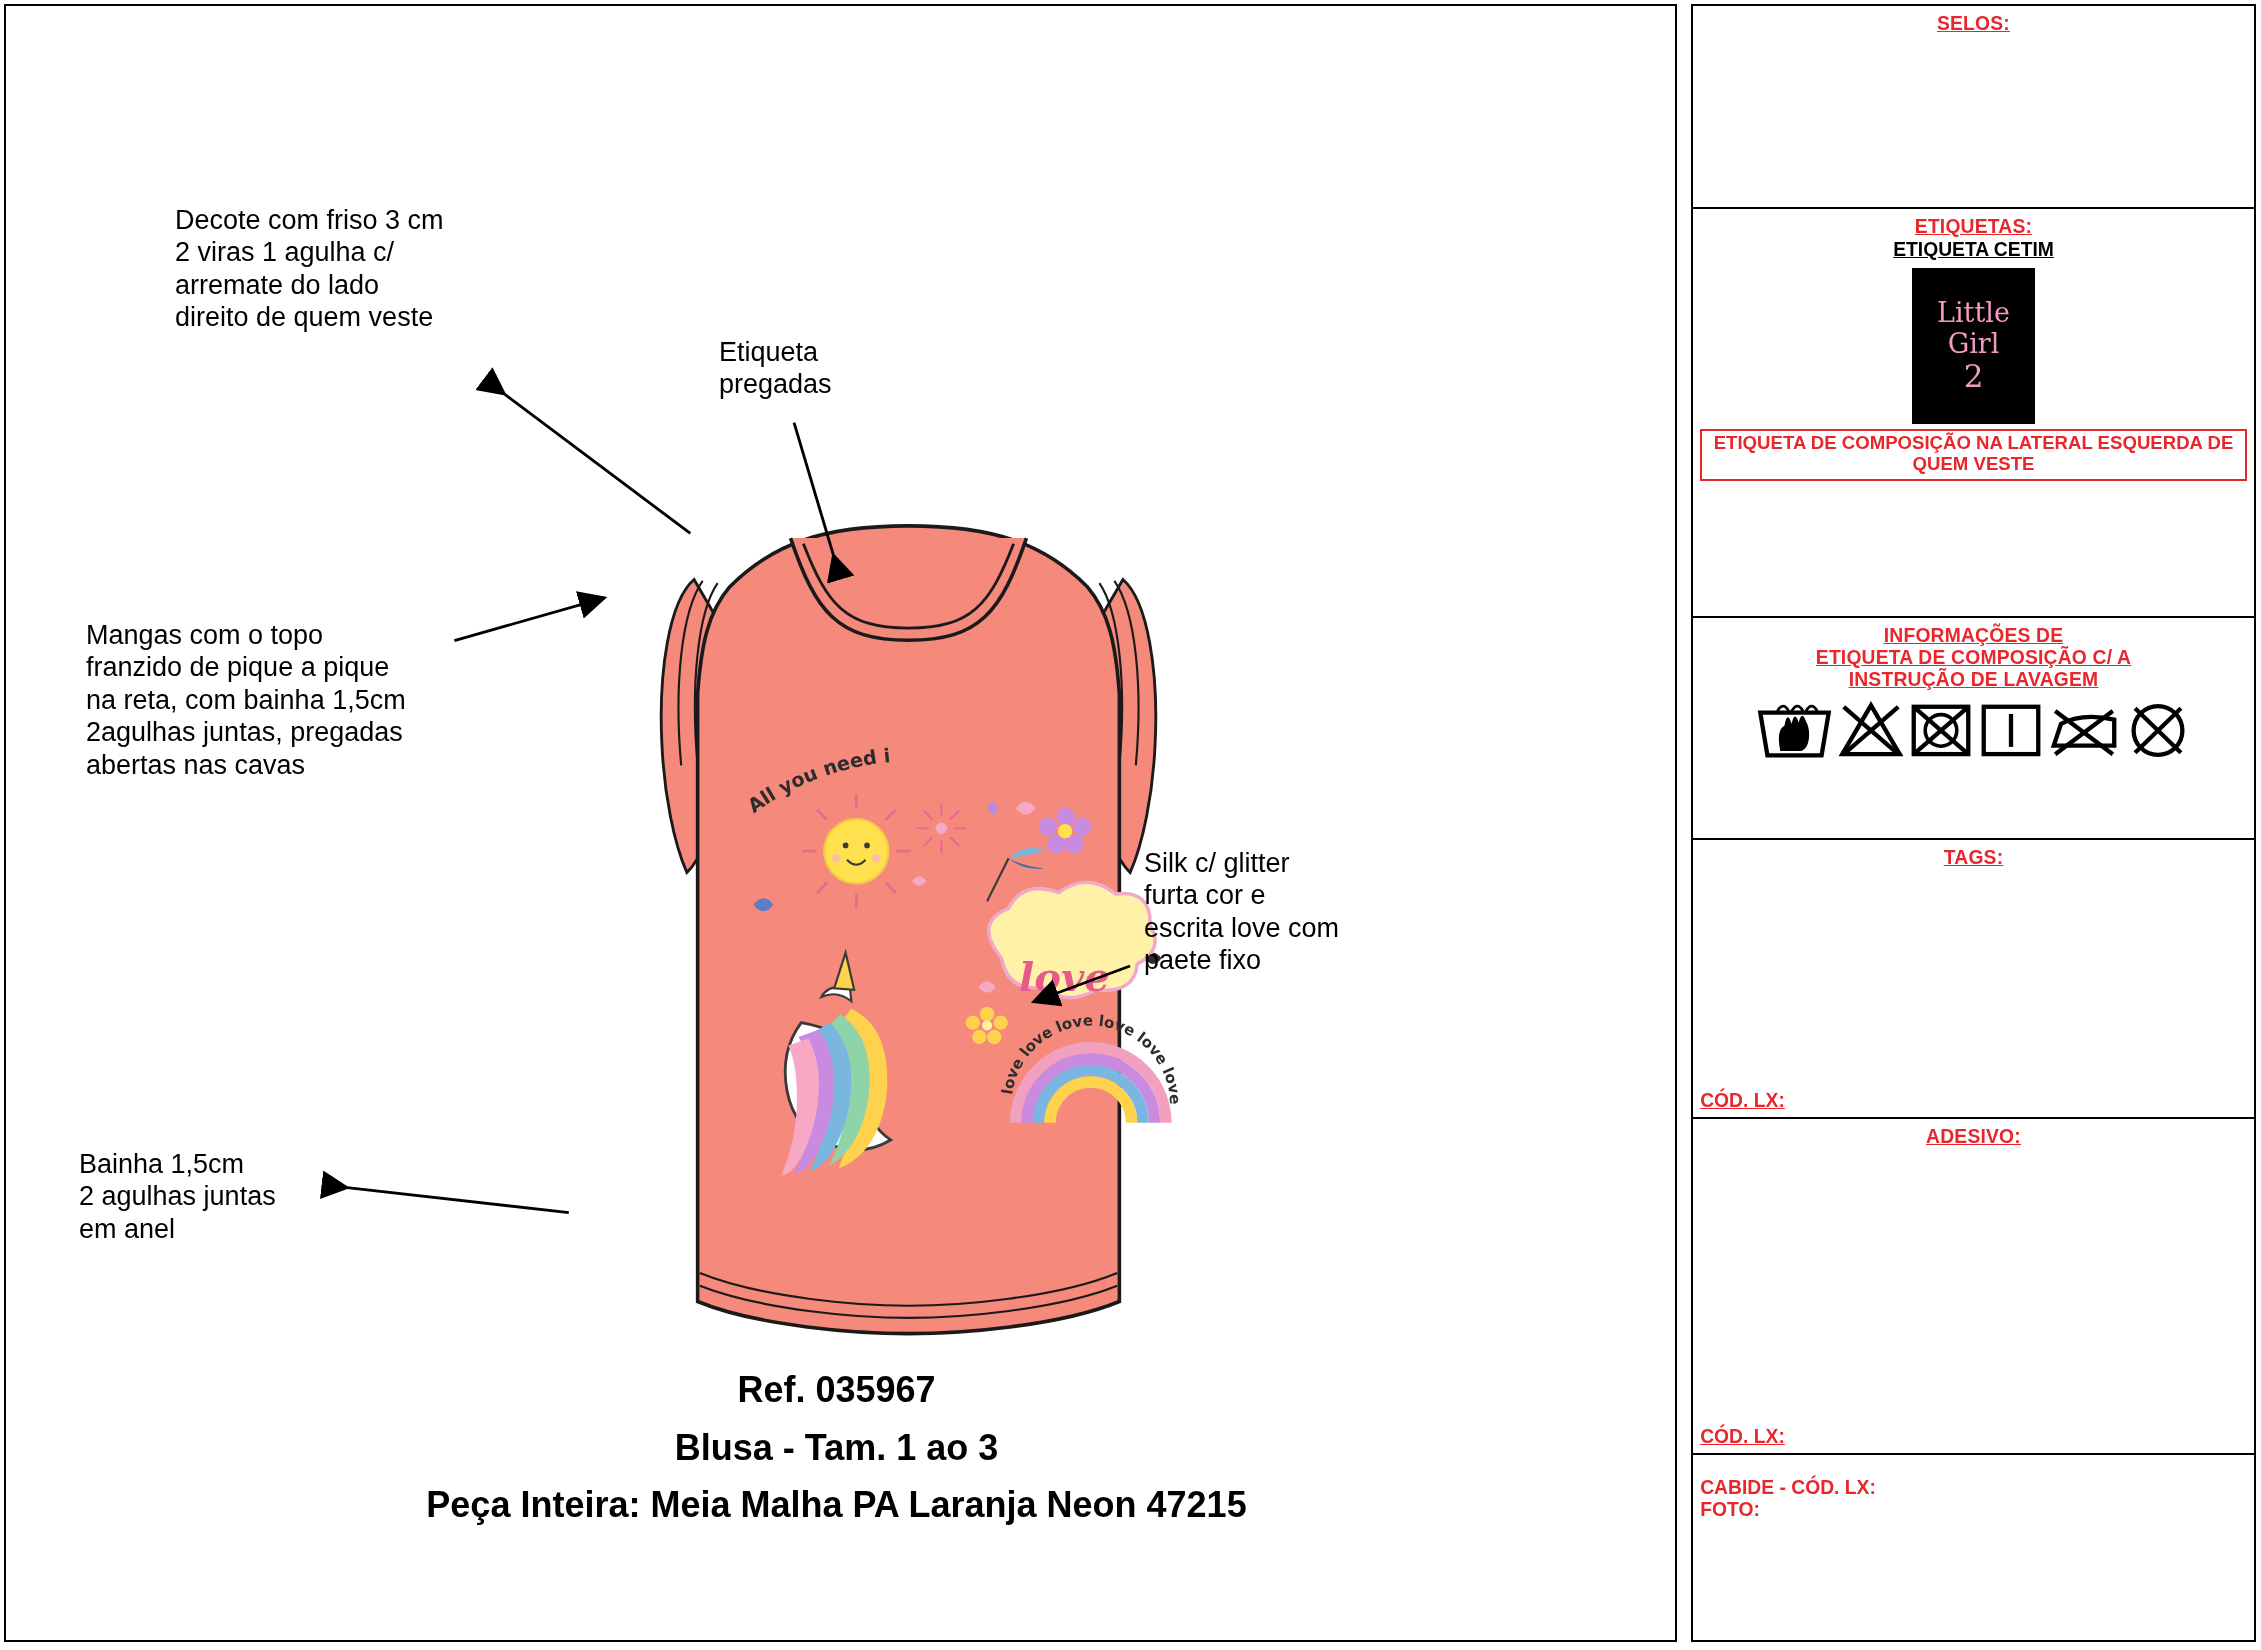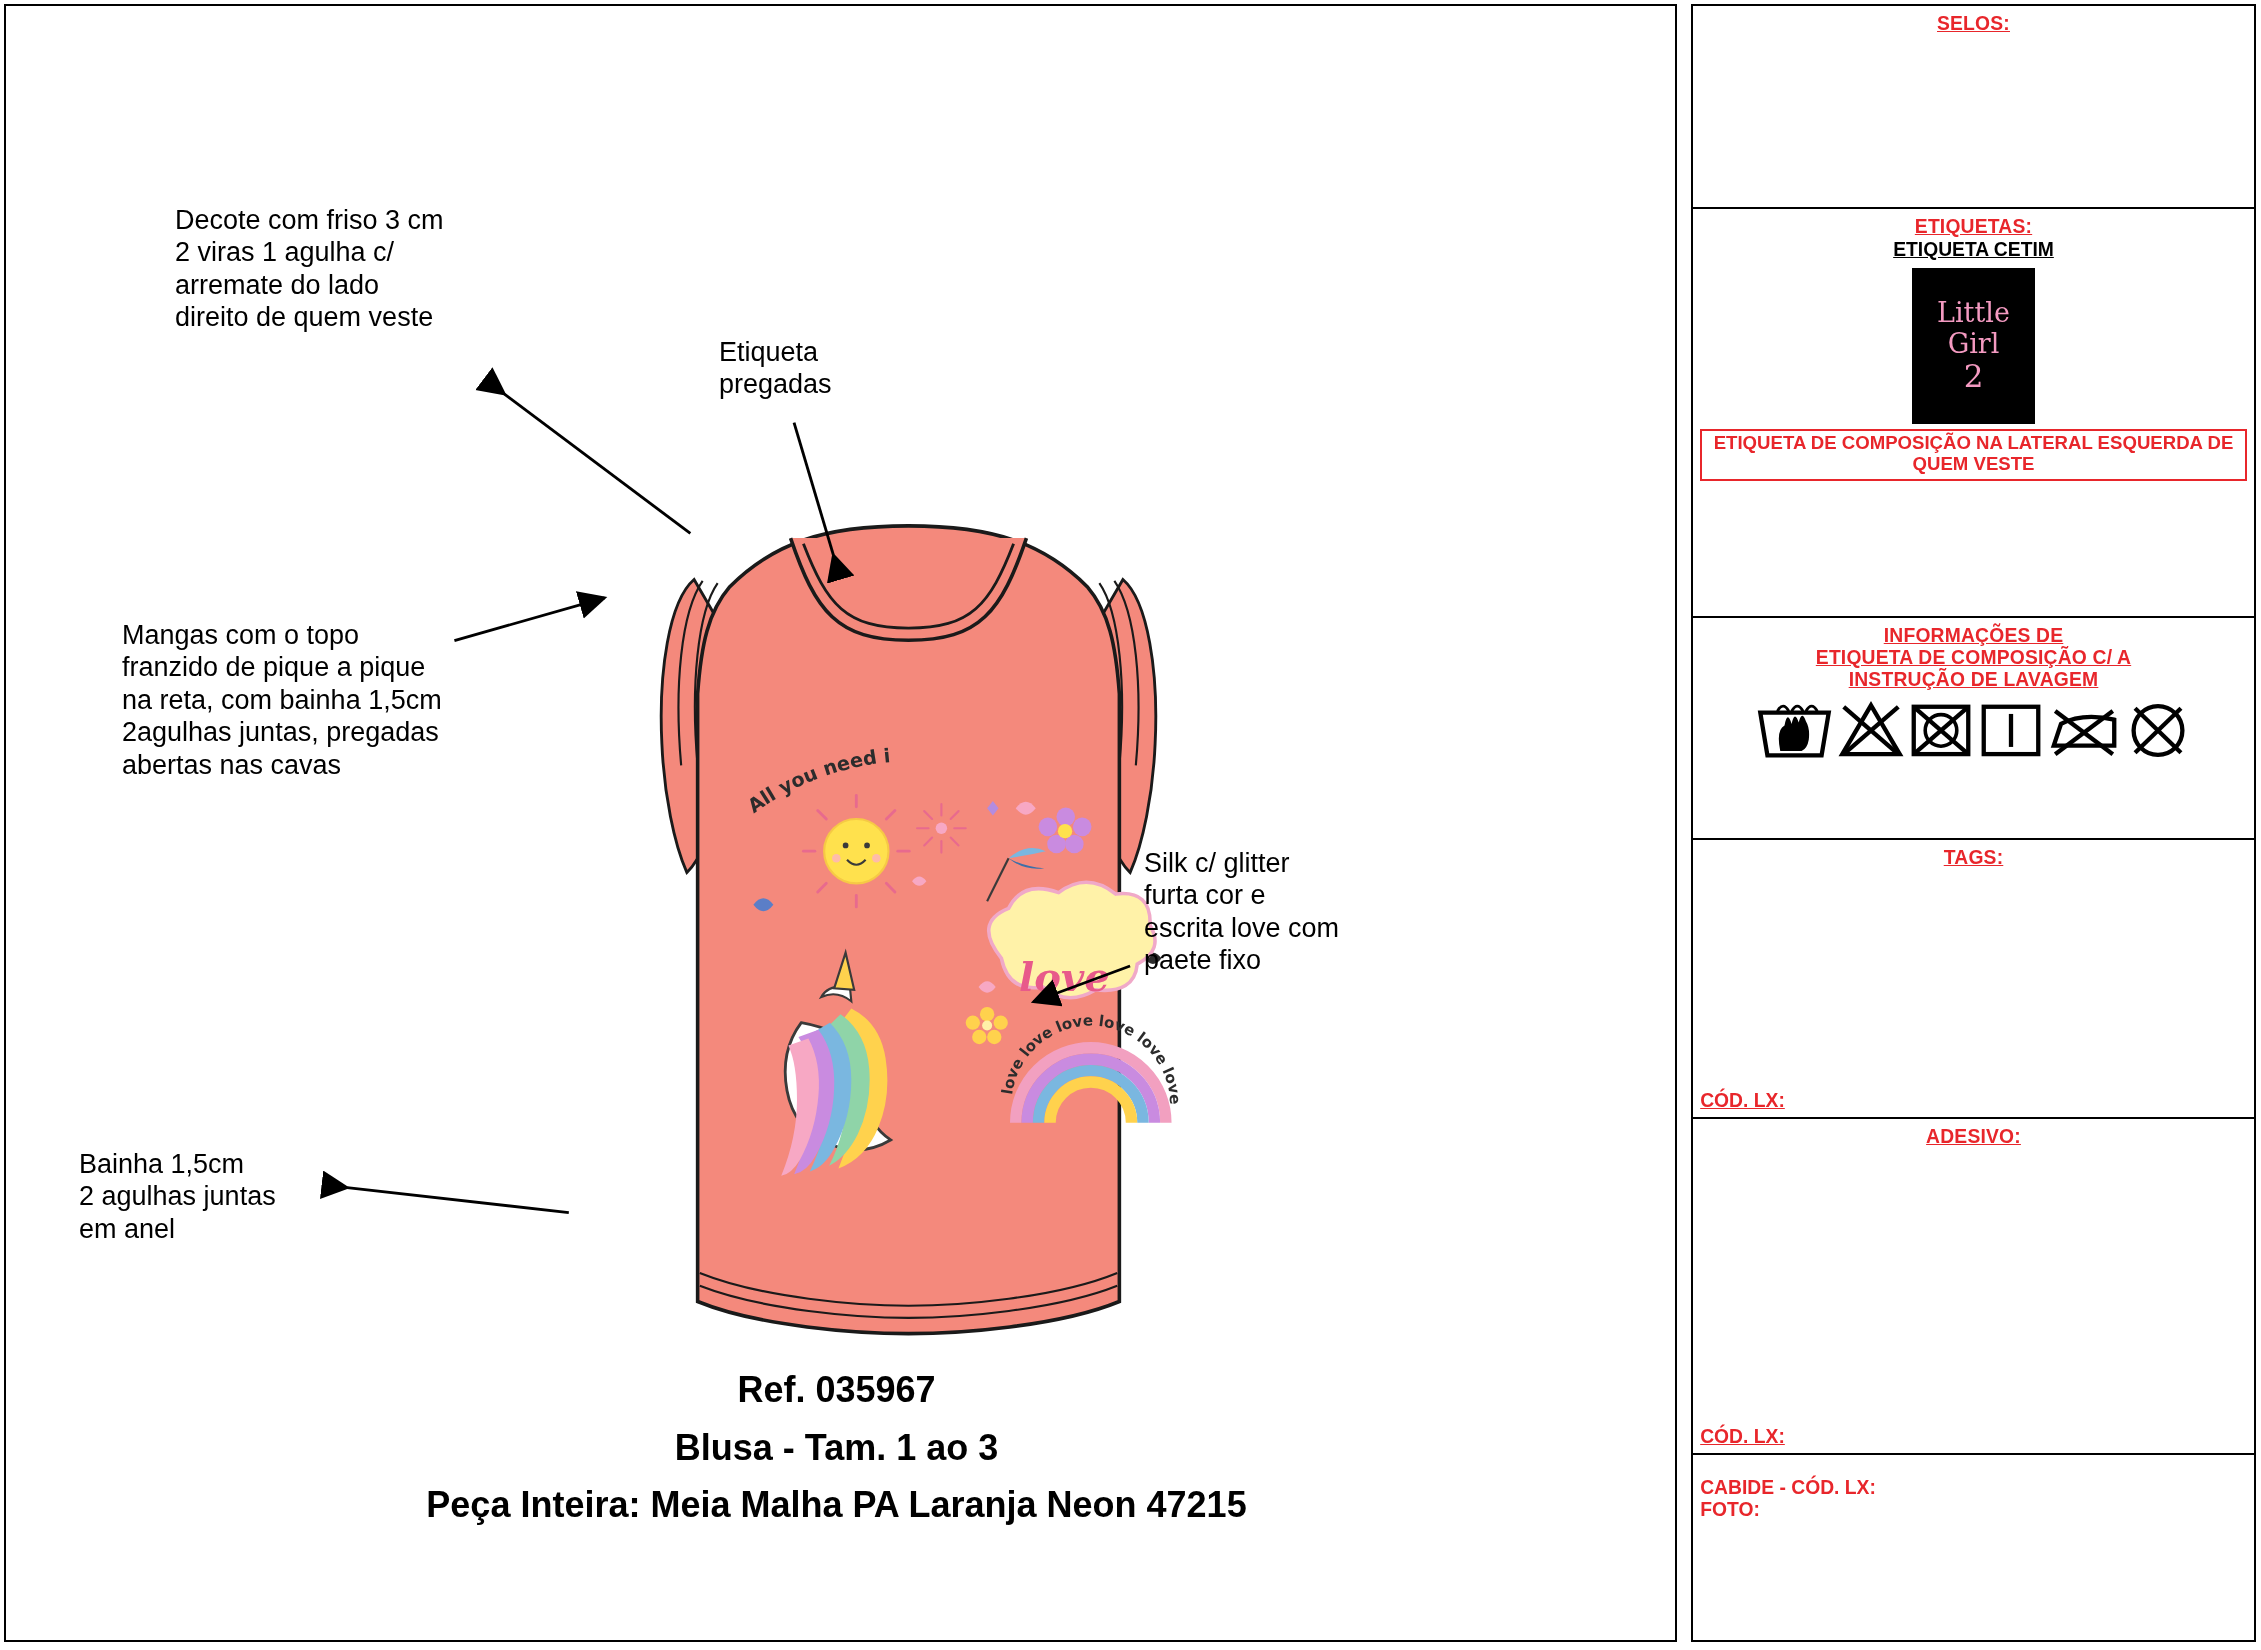--- a/index.html
+++ b/index.html
@@ -267,21 +267,21 @@
       </text>
     </g>
   </svg>
 
   <div class="callout" style="left:175px;top:204px;">Decote com friso 3 cm
 2 viras 1 agulha c/
 arremate do lado
 direito de quem veste</div>
   <div class="callout" style="left:719px;top:336px;">Etiqueta
 pregadas</div>
-  <div class="callout" style="left:86px;top:619px;margin-left:36px;">Mangas com o topo
+  <div class="callout" style="left:86px;top:619px;">Mangas com o topo
 franzido de pique a pique
 na reta, com bainha 1,5cm
 2agulhas juntas, pregadas
 abertas nas cavas</div>
   <div class="callout" style="left:1144px;top:847px;">Silk c/ glitter
 furta cor e
 escrita love com
 paete fixo</div>
   <div class="callout" style="left:79px;top:1148px;">Bainha 1,5cm
 2 agulhas juntas

